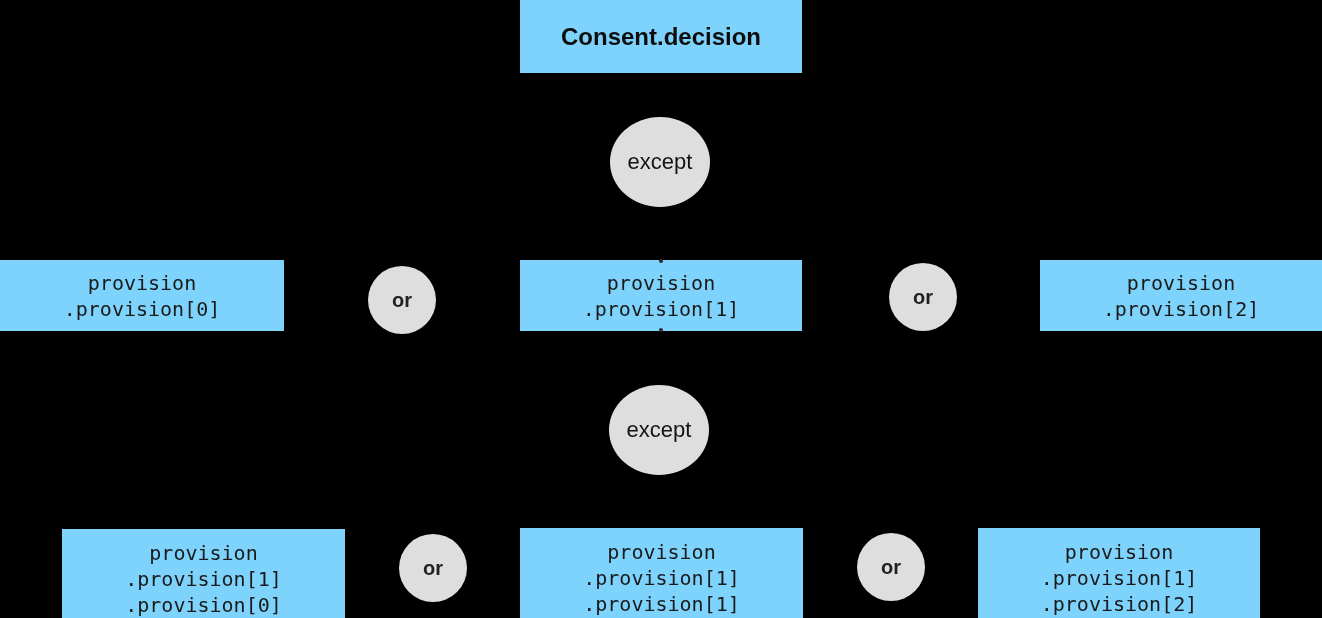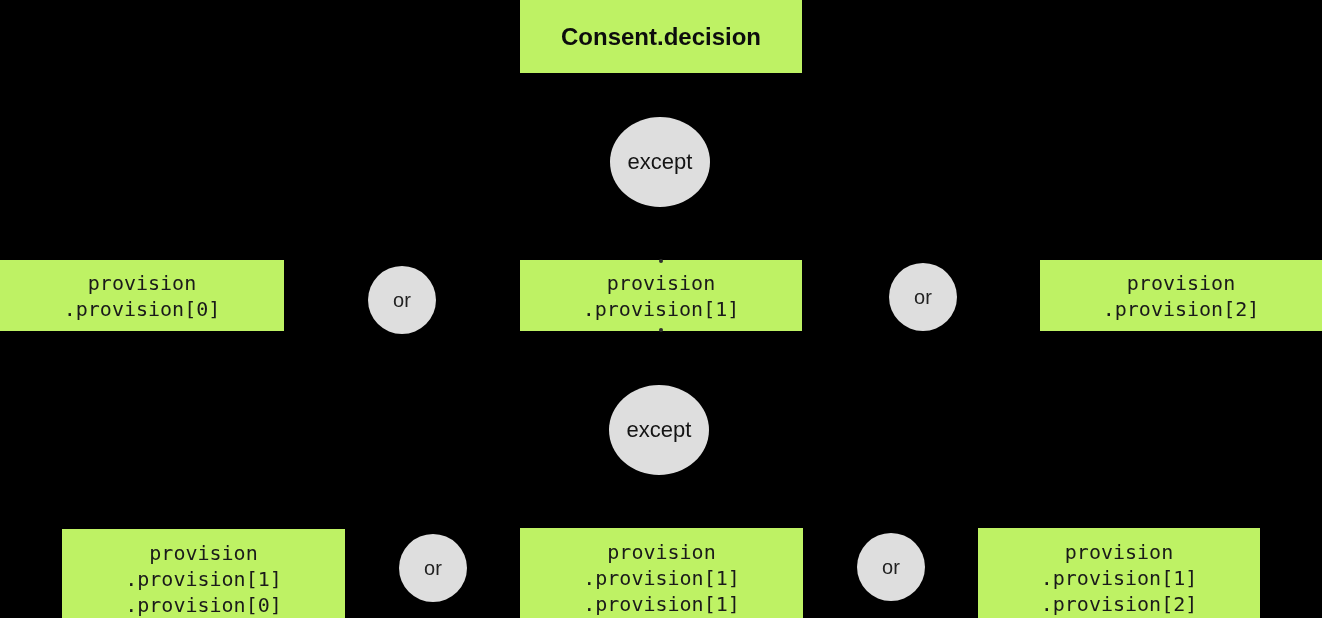--- a/index.html
+++ b/index.html
@@ -6,21 +6,21 @@
   .canvas {
     position: relative;
     width: 1322px;
     height: 618px;
     background: #000;
     overflow: hidden;
     font-family: "Liberation Sans", sans-serif;
   }
   .box {
     position: absolute;
-    background: #bef264;
+    background: #7dd3fc;
     color: #1a1a1a;
     display: flex;
     flex-direction: column;
     align-items: center;
     justify-content: center;
     text-align: center;
     font-family: "DejaVu Sans Mono", monospace;
     font-size: 20px;
     line-height: 26px;
     white-space: pre;
@@ -33,20 +33,21 @@
     color: #0d0d0d;
   }
   .ellipse {
     position: absolute;
     background: #dedede;
     border-radius: 50%;
     display: flex;
     align-items: center;
     justify-content: center;
     color: #141414;
+    font-weight: bold;
   }
   .except {
     width: 100px; height: 90px;
     font-weight: normal;
     font-size: 22px;
   }
   .or {
     width: 68px; height: 68px;
     font-size: 20px;
     color: #222;

